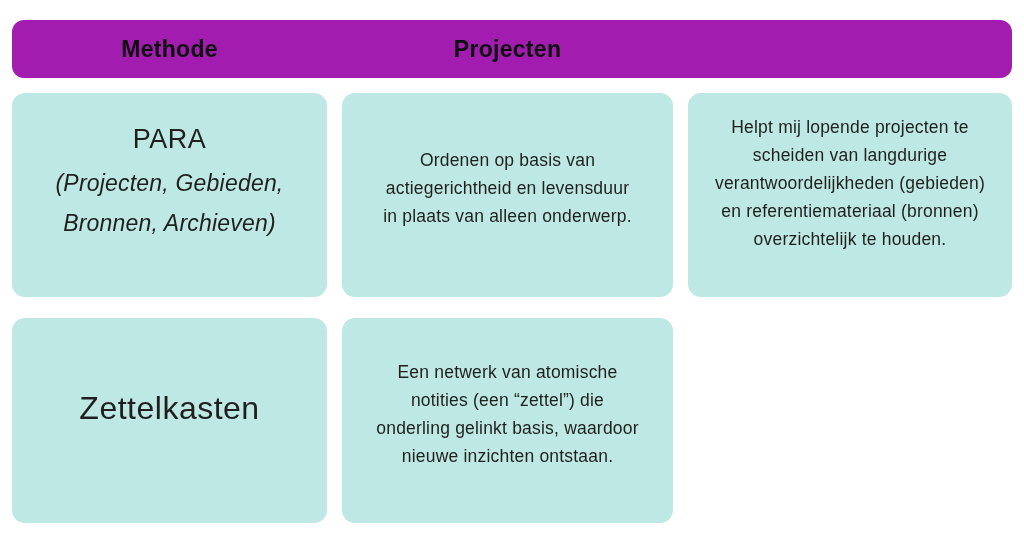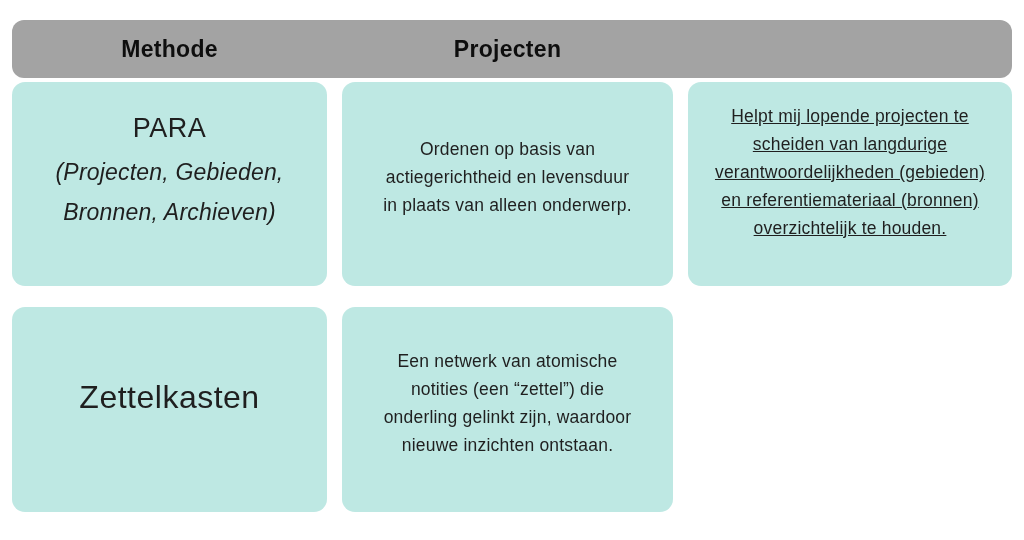--- a/index.html
+++ b/index.html
@@ -15,24 +15,24 @@
     box-sizing: border-box;
     width: 1024px;
     height: 540px;
     padding: 20px 12px 0 12px;
   }
   .header-bar {
     display: grid;
     grid-template-columns: 315px 331px 324px;
     column-gap: 15px;
     height: 58px;
-    background: #a3a3a3;
+    background: #a21caf;
     border-radius: 12px;
     align-items: center;
-    margin-bottom: 4px;
+    margin-bottom: 15px;
   }
   .header-cell {
     text-align: center;
     font-weight: 700;
     font-size: 23px;
     letter-spacing: 0.3px;
     color: #0e0e0e;
   }
   .grid {
     display: grid;
@@ -54,21 +54,20 @@
   }
   .body-cell {
     font-size: 17.5px;
     line-height: 28px;
     letter-spacing: 0.2px;
     white-space: pre-line;
     padding: 0 10px 14px 10px;
   }
   .waarom-cell {
     padding-bottom: 24px;
-    text-decoration: underline;
   }
   .methode-cell {
     padding-bottom: 24px;
   }
   .cell-title-lg {
     font-size: 27px;
     letter-spacing: 0.5px;
     margin-bottom: 8px;
   }
   .cell-title-md {
@@ -108,17 +107,17 @@
 verantwoordelijkheden (gebieden)
 en referentiemateriaal (bronnen)
 overzichtelijk te houden.</div>
 
     <div class="card methode-cell">
       <div class="cell-title-md">Zettelkasten</div>
       <div class="cell-subtitle"></div>
     </div>
     <div class="card body-cell">Een netwerk van atomische
 notities (een “zettel”) die
-onderling gelinkt zijn, waardoor
+onderling gelinkt basis, waardoor
 nieuwe inzichten ontstaan.</div>
 
   </div>
 </div>
 
 </body></html>

